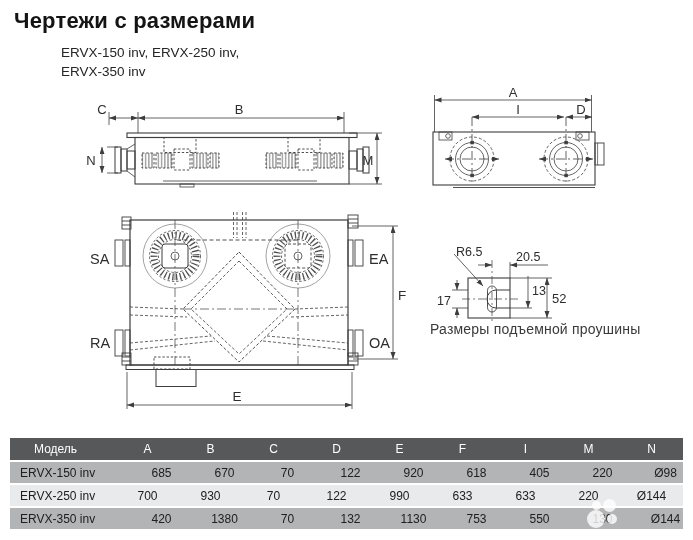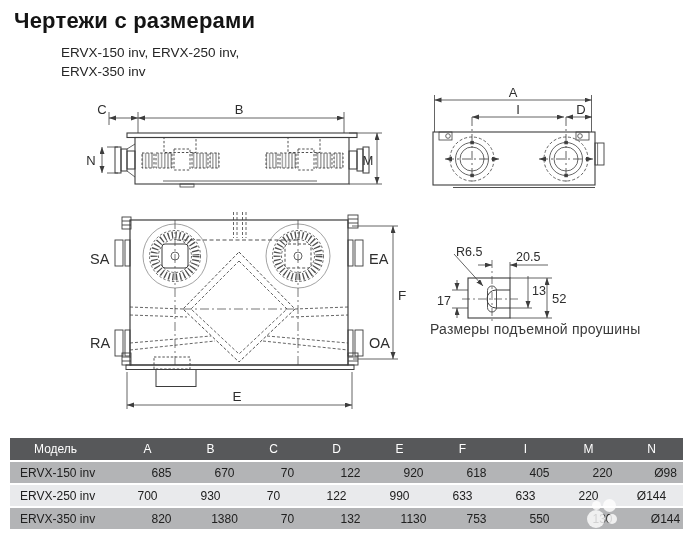--- a/index.html
+++ b/index.html
@@ -310,21 +310,21 @@
       <div class="cell">70</div>
       <div class="cell">122</div>
       <div class="cell">990</div>
       <div class="cell">633</div>
       <div class="cell">633</div>
       <div class="cell">220</div>
       <div class="cell">Ø144</div>
     </div>
     <div class="trow r-dark">
       <div class="cell model">ERVX-350 inv</div>
-      <div class="cell">820</div>
+      <div class="cell">420</div>
       <div class="cell">1380</div>
       <div class="cell">70</div>
       <div class="cell">132</div>
       <div class="cell">1130</div>
       <div class="cell">753</div>
       <div class="cell">550</div>
       <div class="cell">130</div>
       <div class="cell">Ø144</div>
     </div>
   </div>

